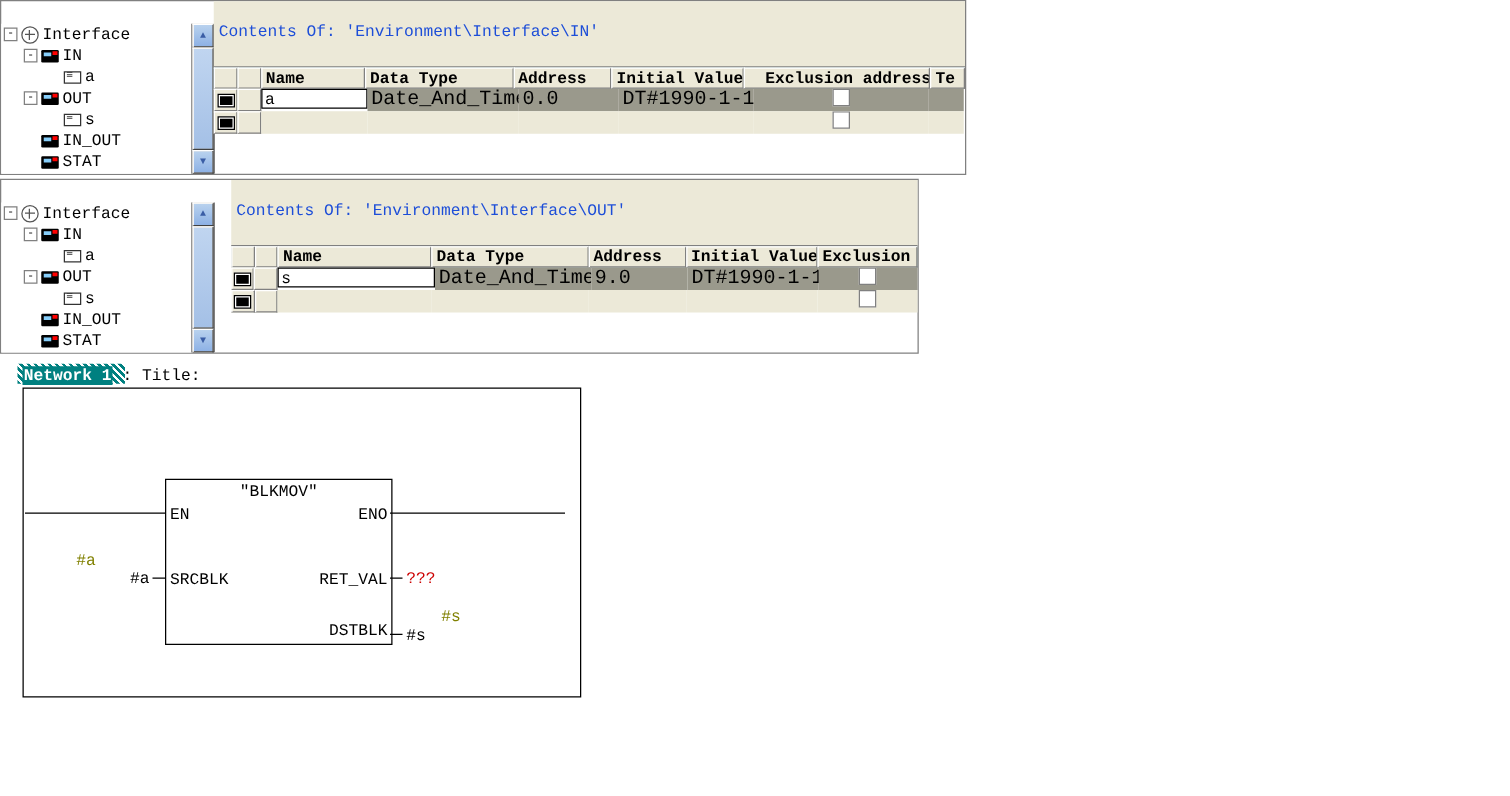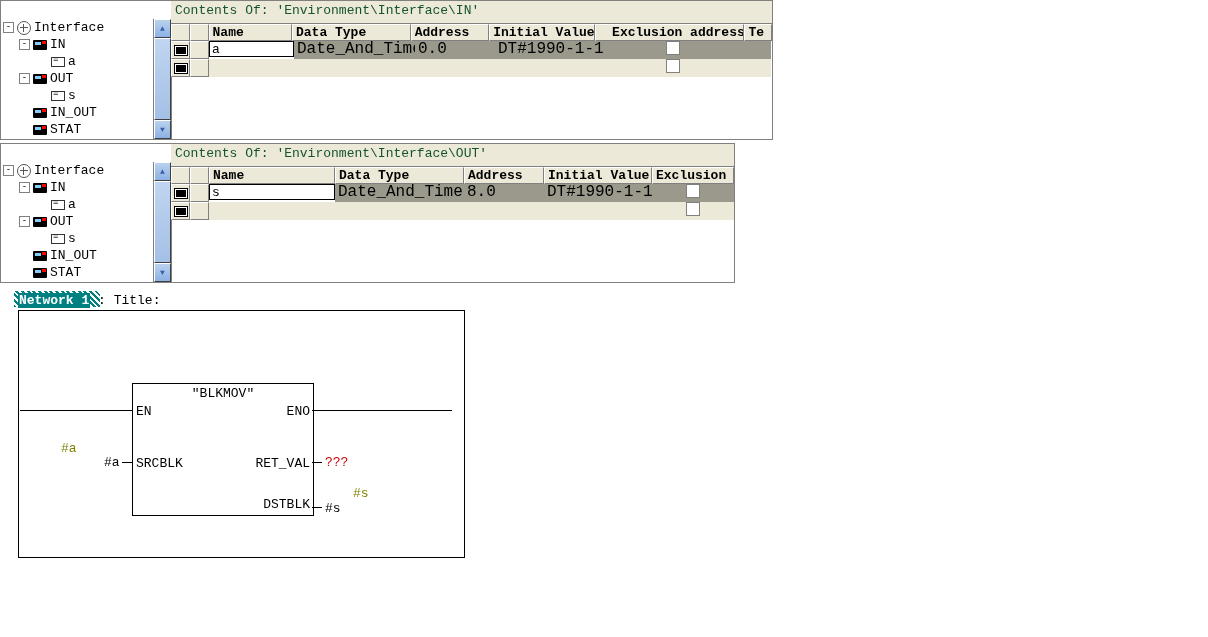--- a/index.html
+++ b/index.html
@@ -12,22 +12,22 @@
     height: 637px;
     position: relative;
   }
   .pane-border {
     border: 1px solid #808080;
     position: absolute;
     box-sizing: border-box;
   }
   .title-bar {
     background: #ece9d8;
-    color: #14532d;
-    padding: 3px 4px;
+    color: #1d4ed8;
+    padding: 18px 4px;
     font-family: "Courier New", monospace;
     font-size: 13px;
     border-bottom: 1px solid #808080;
     height: 16px;
     line-height: 14px;
   }
   .grid-header-row {
     display: flex;
     background: #0c4a6e;
   }
@@ -292,39 +292,39 @@
     <div class="tree-item" style="padding-left:32px;">
       <span class="icon-folder"></span>
       <span>STAT</span>
     </div>
     <div class="scrollbar-v">
       <div class="sb-arrow">▲</div>
       <div class="sb-thumb"></div>
       <div class="sb-arrow">▼</div>
     </div>
   </div>
-  <div style="position:absolute; left:170px; right:0; top:0;">
+  <div style="position:absolute; left:184px; right:0; top:0;">
     <div class="title-bar">Contents Of: 'Environment\Interface\OUT'</div>
     <div class="grid-header-row">
       <div class="grid-header-cell" style="width:19px;"></div>
       <div class="grid-header-cell" style="width:19px;"></div>
       <div class="grid-header-cell" style="width:126px;">Name</div>
       <div class="grid-header-cell" style="width:129px;">Data Type</div>
       <div class="grid-header-cell" style="width:80px;">Address</div>
       <div class="grid-header-cell" style="width:108px;">Initial Value</div>
       <div class="grid-header-cell" style="width:82px;">Exclusion </div>
     </div>
     <div class="grid-row darkrow">
       <div class="row-lead">
           <span class="icon-var" style="margin:0"></span>
         </div>
       <div class="grid-cell" style="width:19px;background:#ece9d8;border:1px solid #808080;border-left:1px solid #fff;border-top:1px solid #fff;"></div>
       <input class="name-input" style="width: 126px;" value="s">
       <div class="grid-cell" style="width:129px;">Date_And_Time</div>
-      <div class="grid-cell" style="width:80px;">8.0</div>
+      <div class="grid-cell" style="width:80px;">9.0</div>
       <div class="grid-cell" style="width:108px;">DT#1990-1-1-...</div>
       <div class="grid-cell" style="width:82px; text-align:center;"><span class="ckbox"></span></div>
     </div>
     <div class="grid-row lightrow">
       <div class="row-lead">
           <span class="icon-var" style="margin:0"></span>
         </div>
       <div class="grid-cell" style="width:19px;background:#ece9d8;border:1px solid #808080;border-left:1px solid #fff;border-top:1px solid #fff;"></div>
       <div class="grid-cell" style="width:126px;"></div>
       <div class="grid-cell" style="width:129px;"></div>

